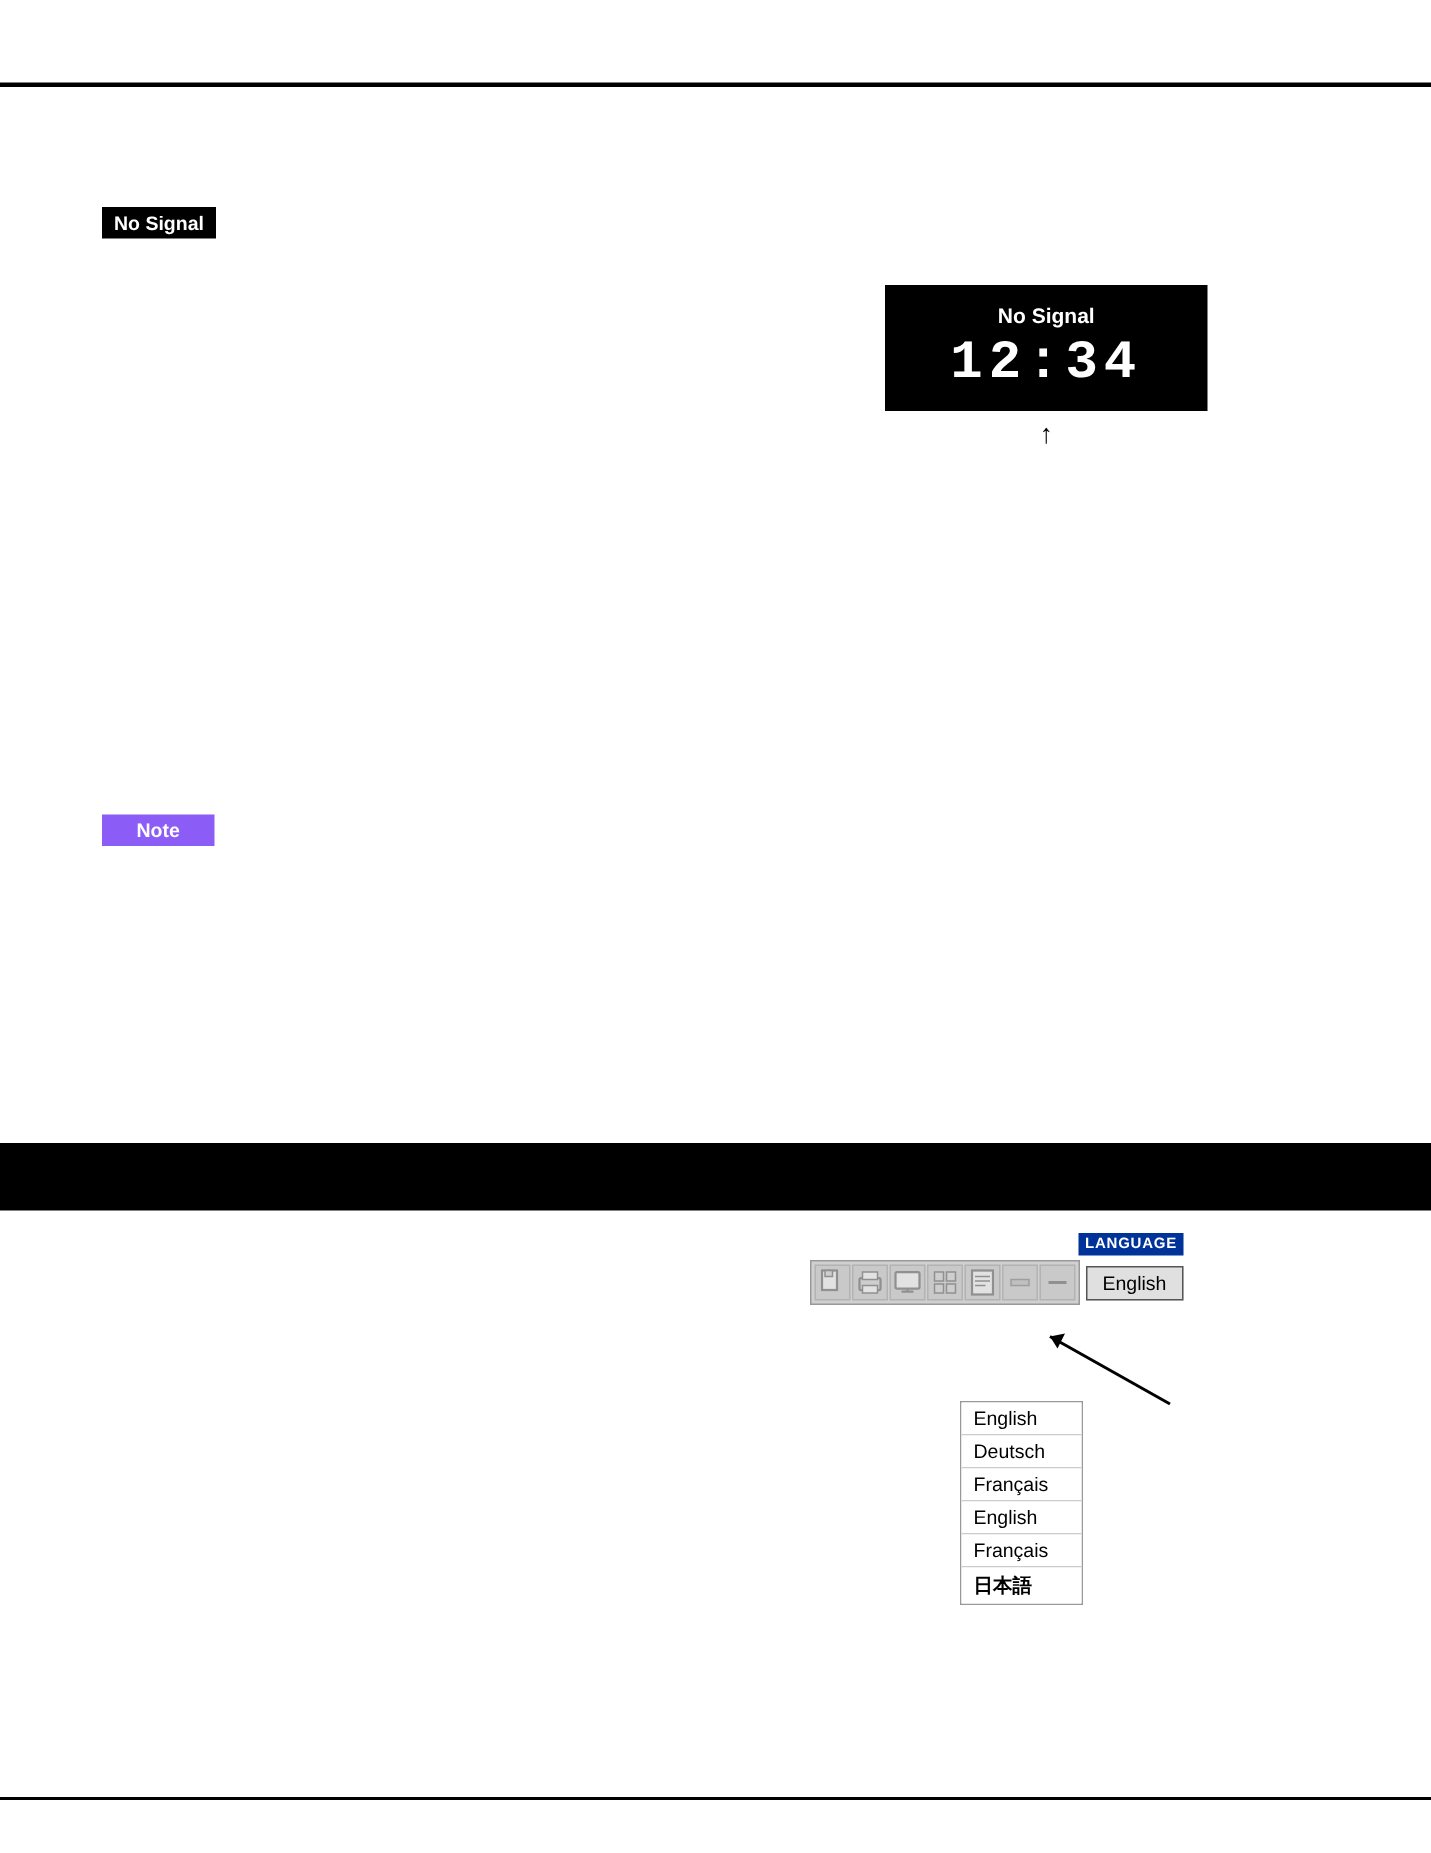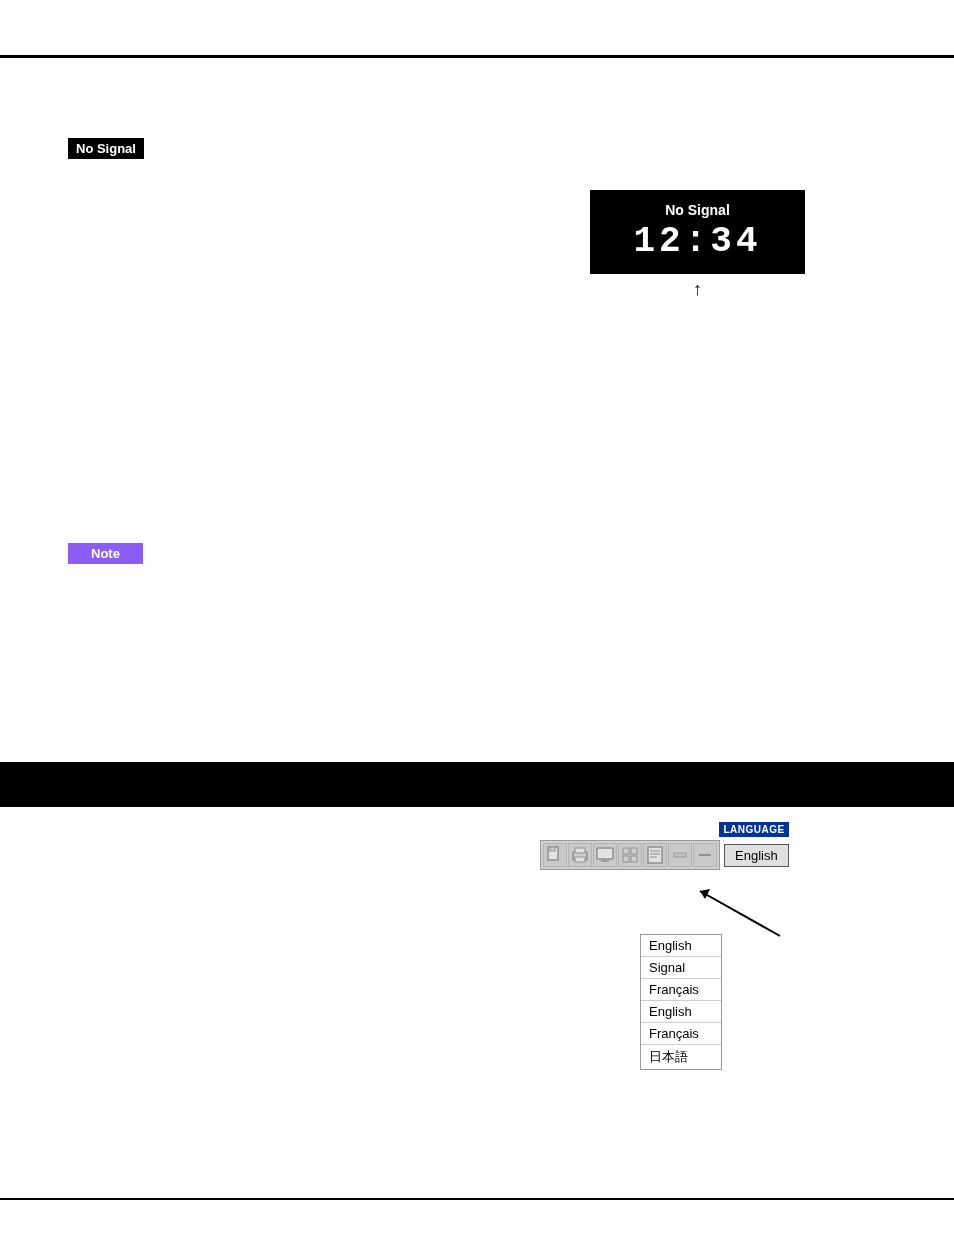--- a/index.html
+++ b/index.html
@@ -166,20 +166,21 @@
       padding: 3px 18px 3px 8px;
       border-bottom: 1px solid #ccc;
       font-size: 13px;
       cursor: pointer;
       background: #fff;
       min-width: 80px;
     }
 
     .language-dropdown-item:last-child {
       border-bottom: none;
+      font-weight: bold;
     }
 
     .language-dropdown-item.selected {
       background: #fff;
     }
 
   </style>
 </head>
 <body>
 
@@ -266,21 +267,21 @@
         </svg>
       </div>
     </div>
 
     <button class="english-button">English</button>
   </div>
 
   <div style="position:relative; margin-left: 50px;">
     <div class="language-dropdown">
       <div class="language-dropdown-item selected">English</div>
-      <div class="language-dropdown-item">Signal</div>
+      <div class="language-dropdown-item">Deutsch</div>
       <div class="language-dropdown-item">Français</div>
       <div class="language-dropdown-item">English</div>
       <div class="language-dropdown-item">Français</div>
       <div class="language-dropdown-item">日本語</div>
     </div>
 
     <div style="position:absolute; top:5px; left:100px;">
       <svg width="100" height="60" viewBox="0 0 100 60">
 
         <line x1="10" y1="10" x2="90" y2="55" stroke="#000" stroke-width="2"></line>

